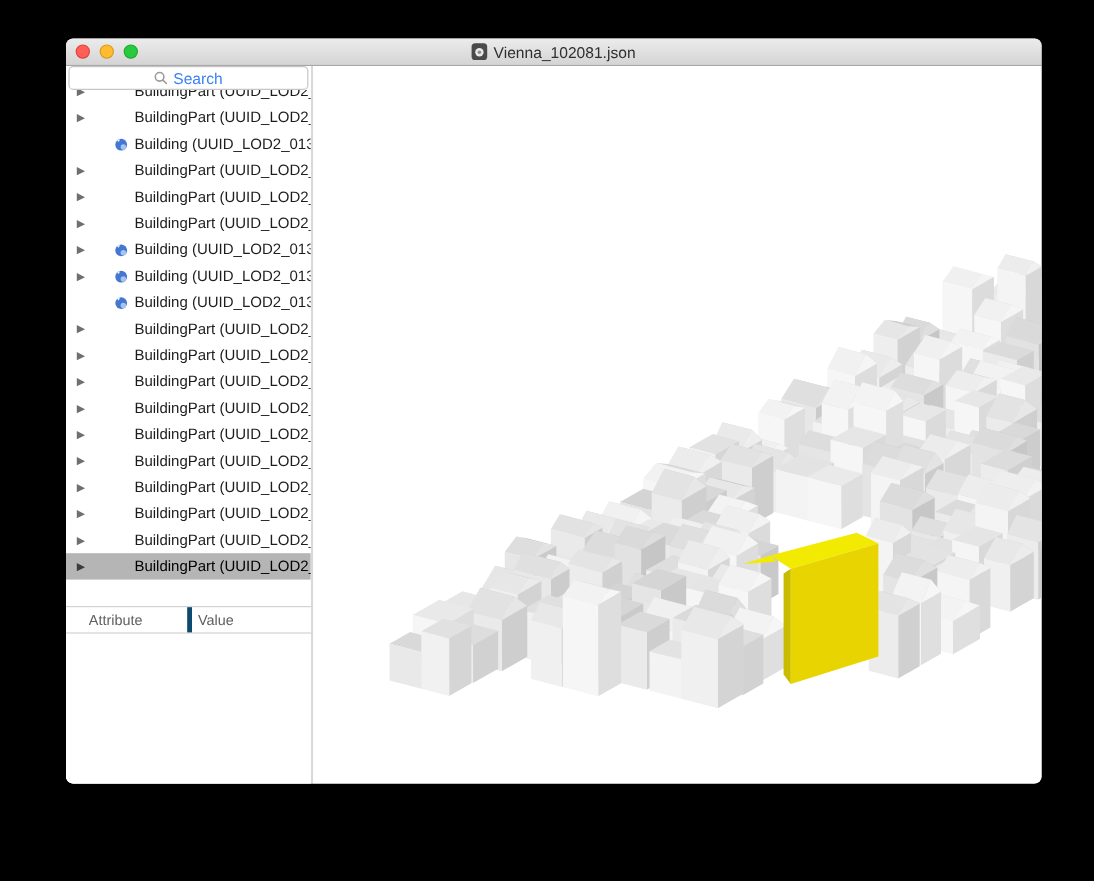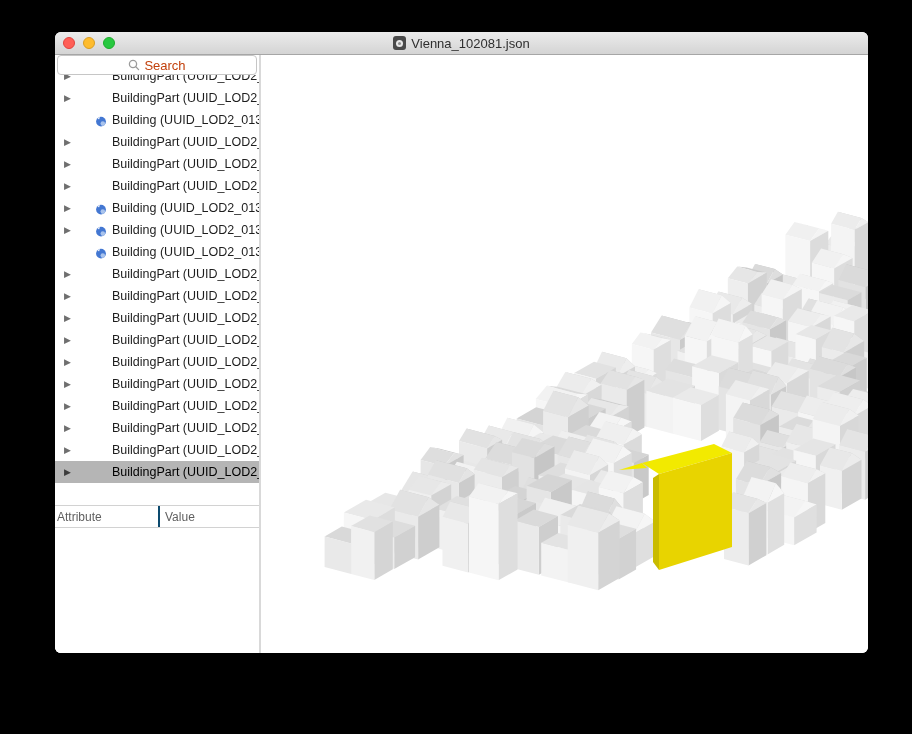--- a/index.html
+++ b/index.html
@@ -23,37 +23,37 @@
   
   .content{display:flex;height:599px;}
   .sidebar{position:relative;width:204px;height:599px;background:#fff;flex:0 0 auto;}
   .splitter{width:2px;height:599px;background:#d9d9d9;flex:0 0 auto;}
   .viewport{position:relative;width:607px;height:599px;background:#fff;flex:0 0 auto;}
   
   .search-bar{position:absolute;left:0;top:0;right:0;height:20px;background:#fff;z-index:3;}
   .search-field{margin:0 2px;height:18px;border:1px solid #c6c6c6;border-radius:4px;background:#fff;
     display:flex;align-items:center;justify-content:center;gap:4px;}
   .search-field .mag{display:flex;align-items:center;}
-  .search-placeholder{font-size:13px;color:#c2410c;line-height:1;}
+  .search-placeholder{font-size:13px;color:#3b82f6;line-height:1;}
   
   .tree-viewport{position:absolute;left:0;top:20px;width:204px;height:430px;overflow:hidden;z-index:1;}
   .tree-rows{margin-top:-10px;}
   .trow{height:22px;display:flex;align-items:center;background:#fff;}
   .trow.selected{background:#b5b5b5;}
   .tri{width:12px;margin-left:9px;font-size:9px;color:#6f6f6f;line-height:1;flex:0 0 auto;}
   .trow.selected .tri{color:#3c3c3c;}
   .bicon{width:13px;height:12px;margin-left:19px;flex:0 0 auto;}
   .hidden{visibility:hidden;}
   .tlabel{margin-left:4px;font-size:12.5px;color:#1d1d1d;white-space:nowrap;overflow:hidden;}
   .trow.selected .tlabel{color:#000;}
   
   .attr-header{position:absolute;left:0;top:450px;width:204px;height:21px;background:#fff;
     border-top:1px solid #d2d2d2;border-bottom:1px solid #d2d2d2;display:flex;align-items:center;z-index:2;}
   .attr-col{font-size:12px;color:#5f5f5f;height:21px;display:flex;align-items:center;box-sizing:border-box;}
-  .attr-col.c1{width:105px;padding-left:2px;border-right:2px solid #0c4a6e;}
+  .attr-col.c1{width:105px;padding-left:19px;border-right:4px solid #0c4a6e;}
   .attr-col.c2{padding-left:5px;flex:1;}
   .attr-body{position:absolute;left:0;top:472px;width:204px;bottom:0;background:#fff;}
   svg.city{display:block;}
 </style>
 </head>
 <body>
 
 <div class="stage">
   <div class="window">
 

